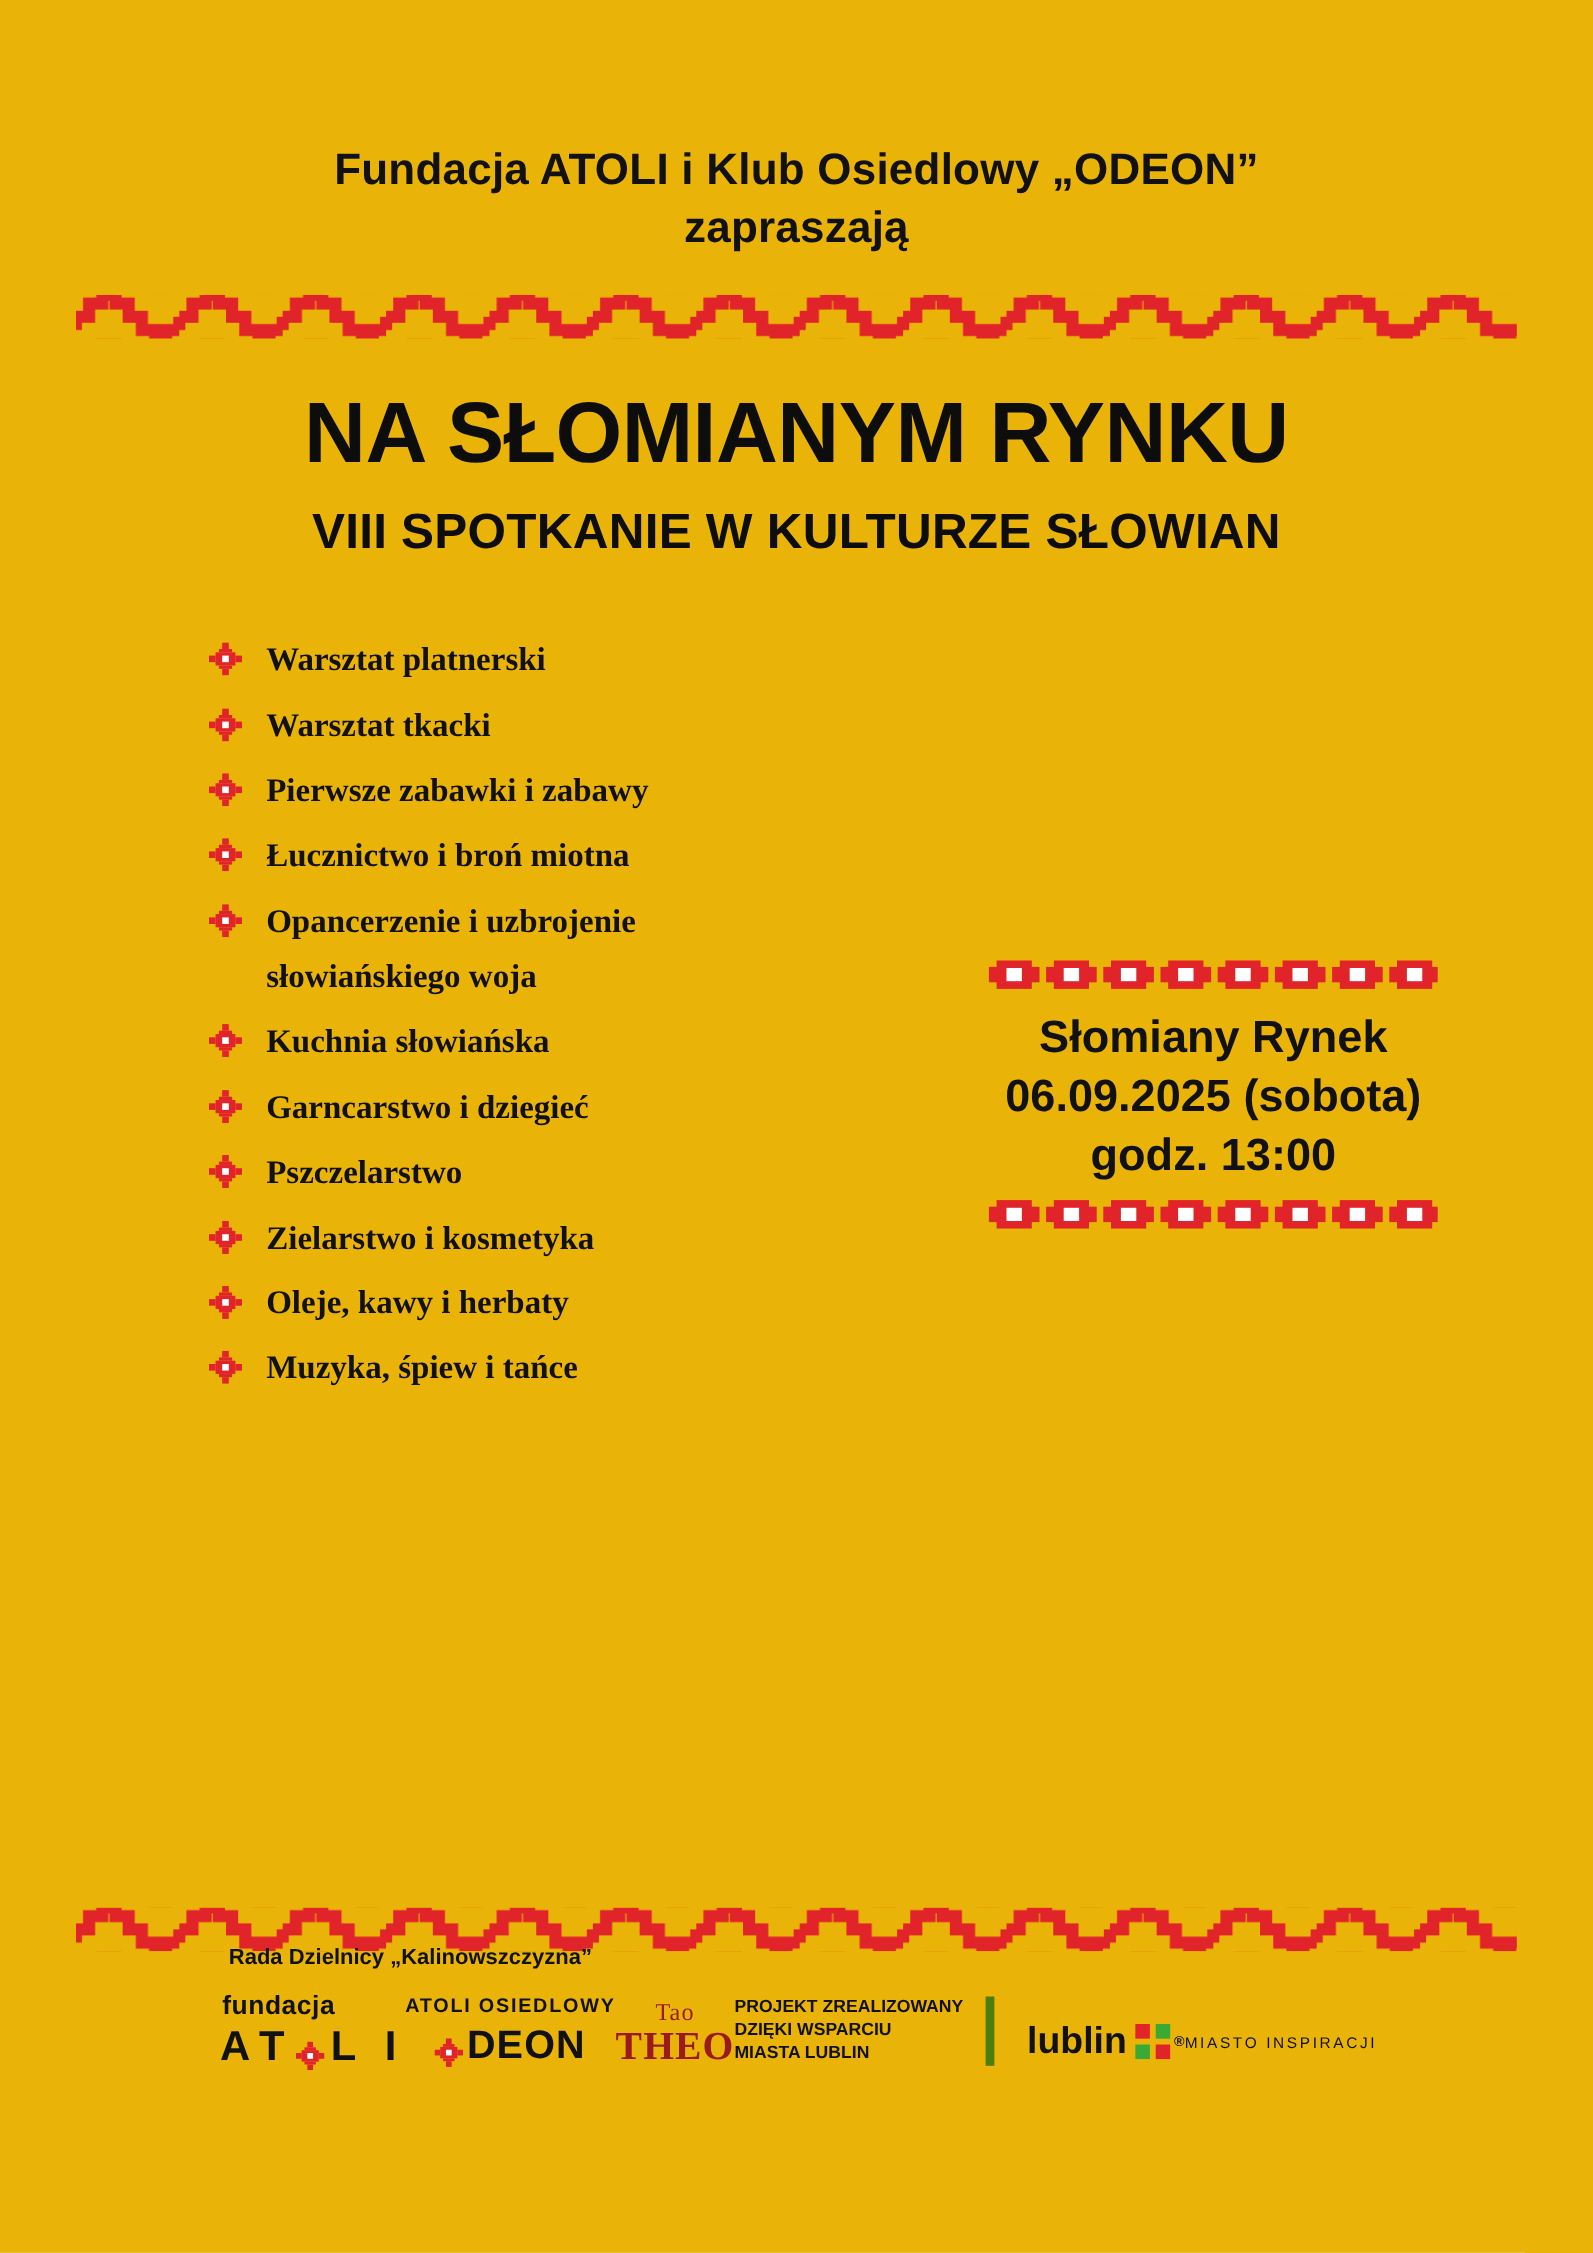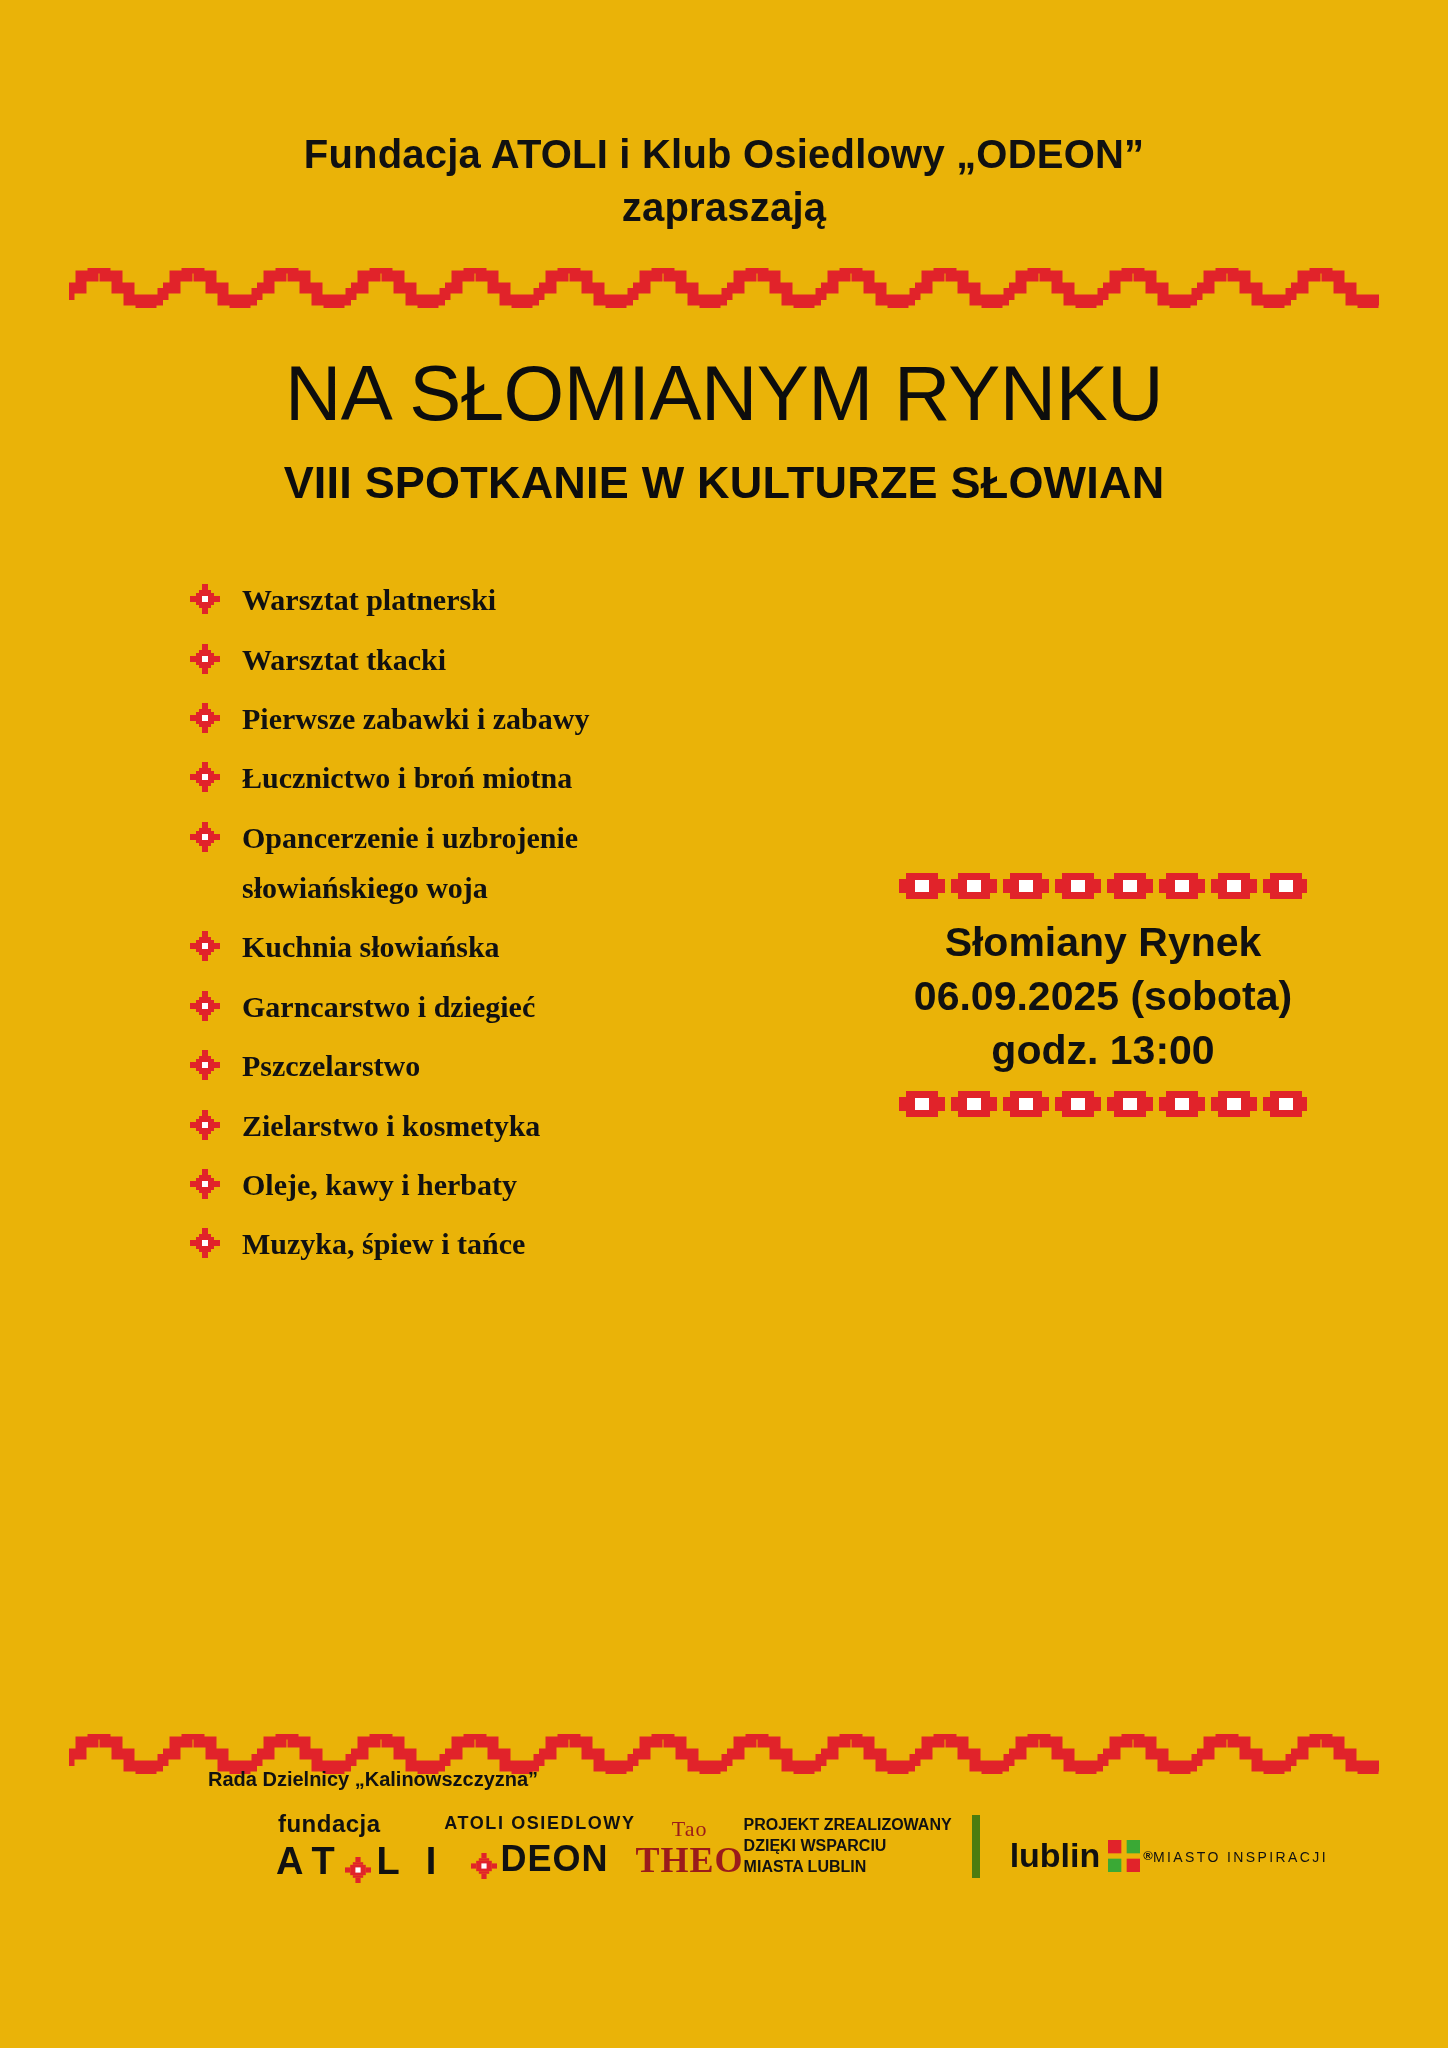--- a/index.html
+++ b/index.html
@@ -43,21 +43,21 @@
   }
   .zigzag svg { display: block; width: 100%; height: 100%; }
 
   
   .title-block {
     text-align: center;
     margin-top: 46px;
   }
   .main-title {
     font-size: 78px;
-    font-weight: 400;
+    font-weight: 700;
     letter-spacing: -0.5px;
     color: #0d0d0d;
     line-height: 1.02;
   }
   .sub-title {
     margin-top: 24px;
     font-size: 45px;
     font-weight: 700;
     letter-spacing: 0.2px;
     color: #0d0d0d;
@@ -185,21 +185,21 @@
     font-weight: 700;
     color: #111;
   }
   .logos {
     position: absolute;
     left: 200px;
     right: 120px;
     top: 42px;
     display: flex;
     align-items: center;
-    justify-content: flex-end;
+    justify-content: flex-start;
   }
   .logo { display: flex; flex-direction: column; align-items: center; }
 
   .logo-atoli .atoli-top {
     font-size: 24px;
     font-weight: 700;
     color: #111;
     letter-spacing: 0.5px;
     align-self: flex-start;
     margin-left: 2px;

